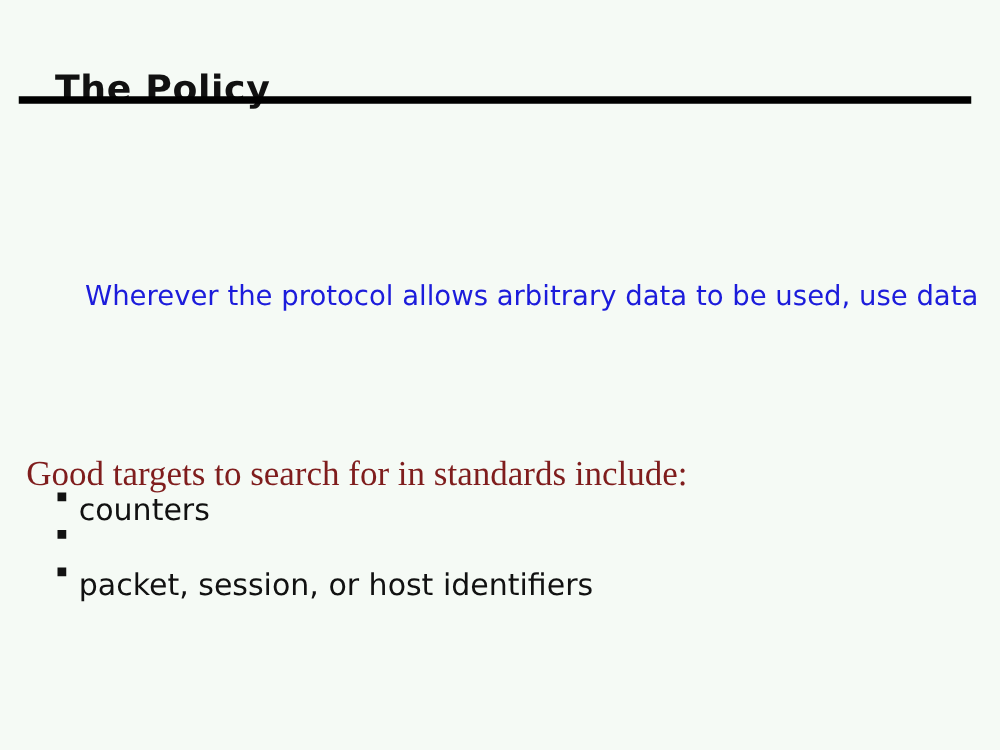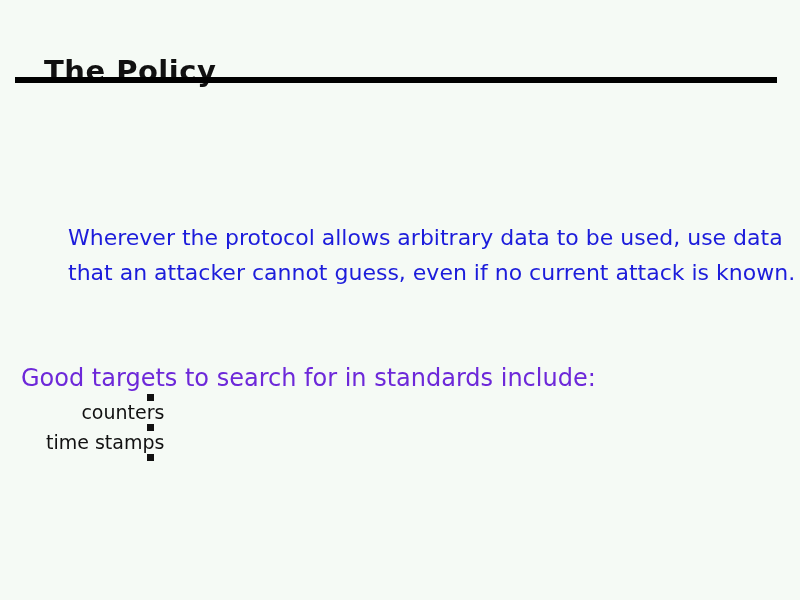--- a/index.html
+++ b/index.html
@@ -45,40 +45,40 @@
     font-weight: 500;
   }
   .statement .st-line {
     white-space: nowrap;
     margin-left: 44px;
   }
   .intro {
     position: absolute;
     left: 21px;
     top: 364px;
-    font-size: 24px;
-    color: #6d28d9;
+    font-size: 28px;
+    color: #7f1d1d;
     white-space: nowrap;
+    font-family: Liberation Serif, serif;
   }
   .bullets {
     position: absolute;
     left: 46px;
     top: 394px;
     margin: 0;
     padding: 0;
     list-style: none;
   }
   .bullet-item {
     display: flex;
-    align-items: flex-end;
+    align-items: flex-start;
     height: 30px;
-    font-size: 19px;
+    font-size: 24px;
     color: #111111;
     white-space: nowrap;
-    flex-direction: column;
   }
   .bullet-marker {
     display: inline-block;
     width: 7px;
     height: 7px;
     background: #111111;
     margin-right: 10px;
     flex: 0 0 auto;
   }
 </style>
@@ -86,32 +86,31 @@
 <body>
 
 <div class="slide">
 
   <h1 class="title">The Policy</h1>
 
   <div class="rule"></div>
 
   <div class="statement">
     <div class="st-line">Wherever the protocol allows arbitrary data to be used, use data</div>
-    <div class="st-line">that an attacker cannot guess, even if no current attack is known.</div>
   </div>
 
   <div class="intro">Good targets to search for in standards include:</div>
 
   <ul class="bullets">
     <li class="bullet-item">
       <span class="bullet-marker"></span>
       <span>counters</span>
     </li>
     <li class="bullet-item">
       <span class="bullet-marker"></span>
-      <span>time stamps</span>
     </li>
     <li class="bullet-item">
       <span class="bullet-marker"></span>
+      <span>packet, session, or host identifiers</span>
     </li>
   </ul>
 
 </div>
 
 </body></html>

